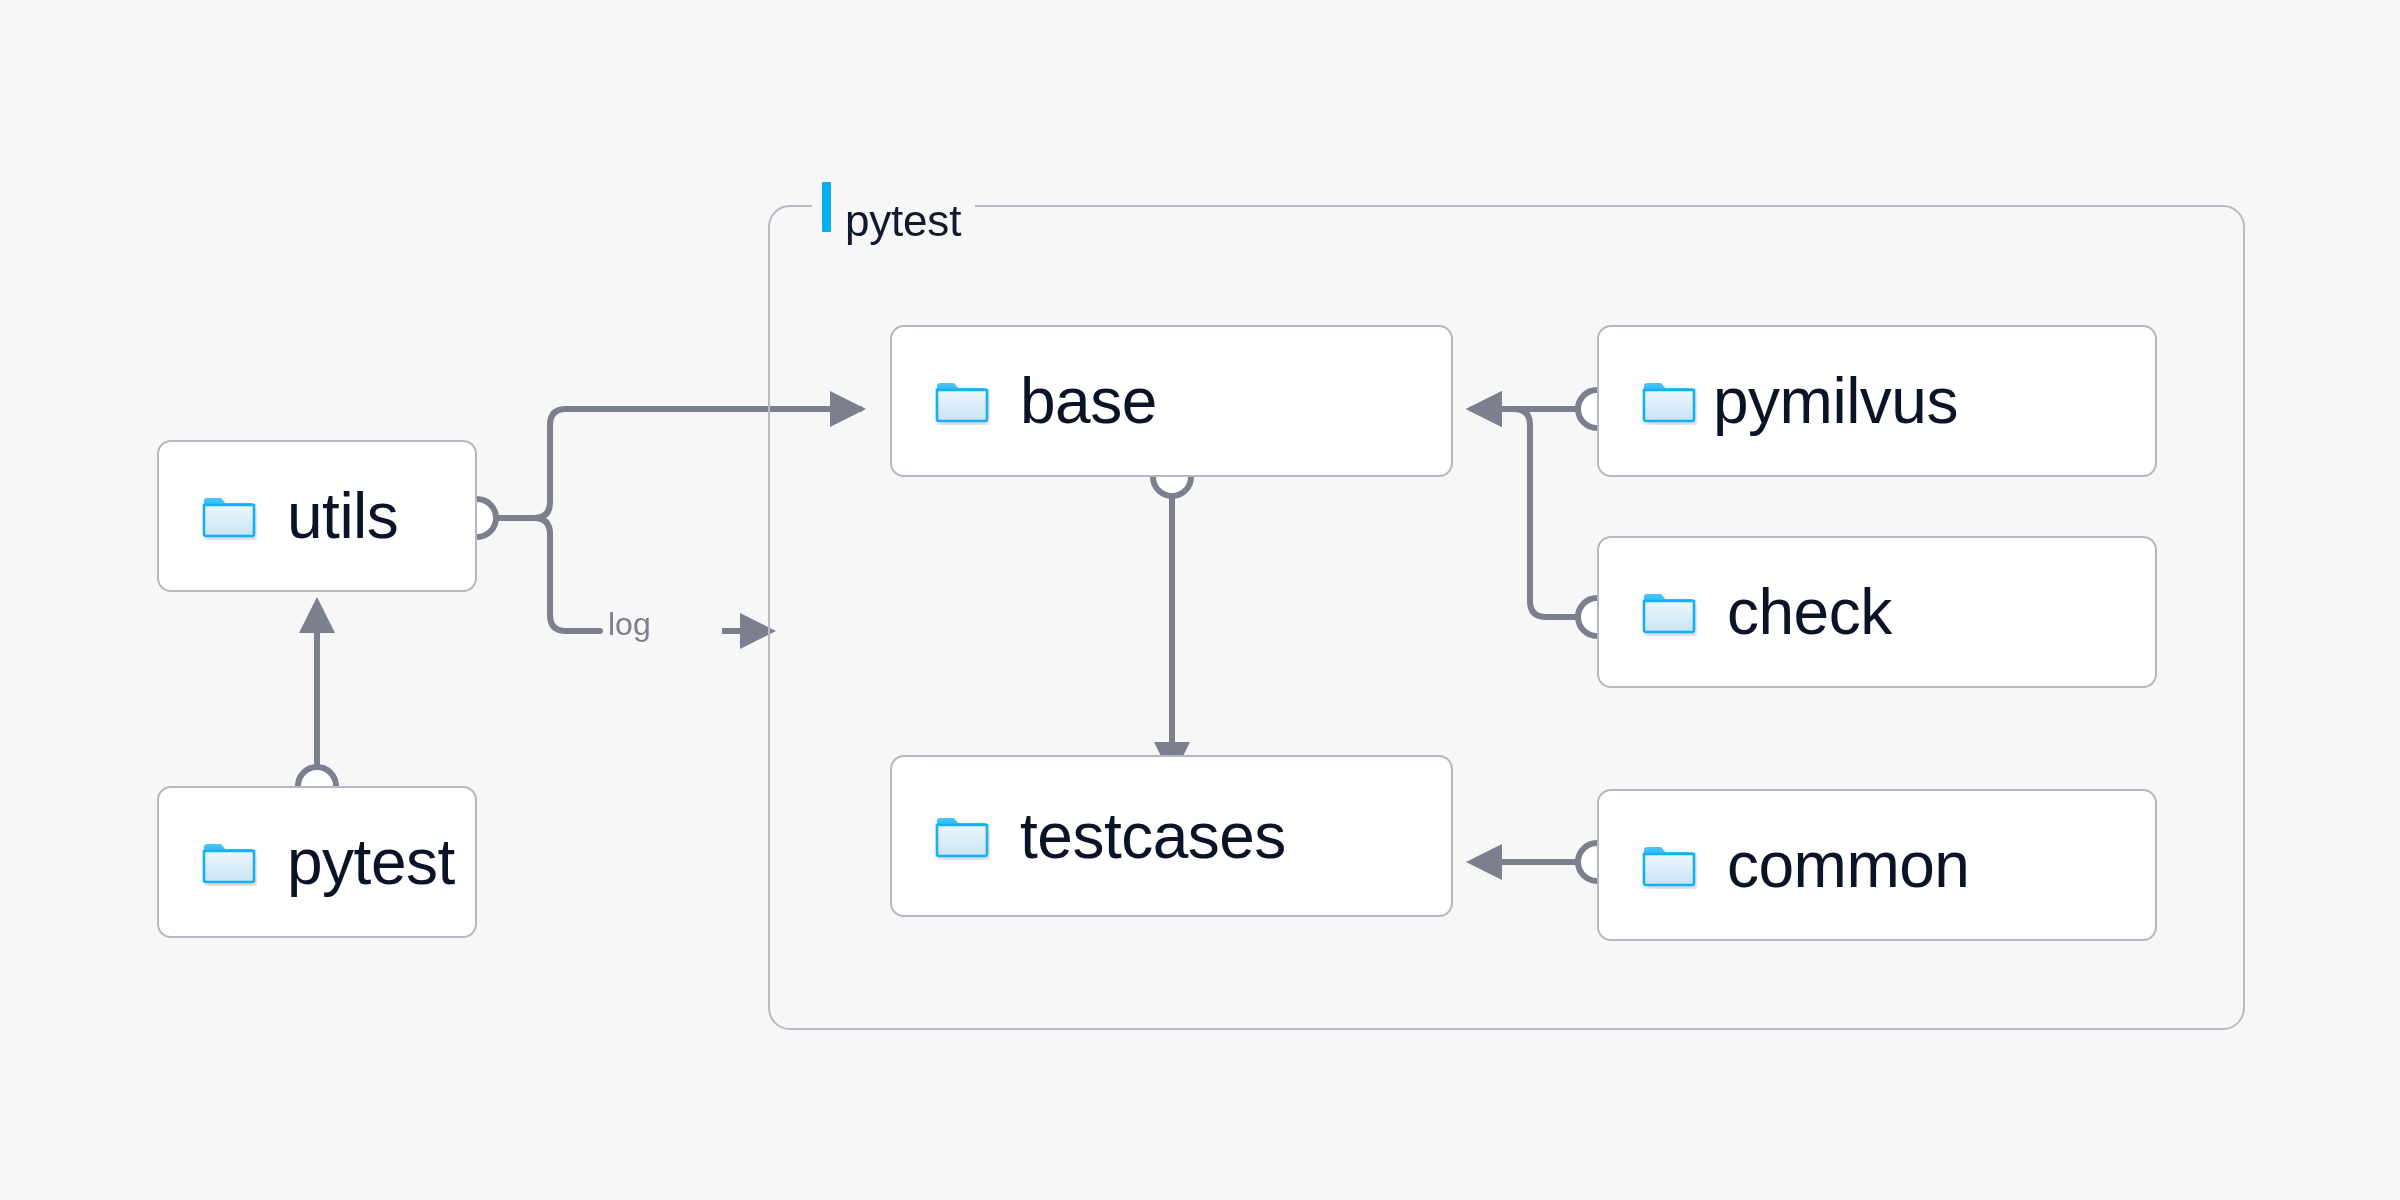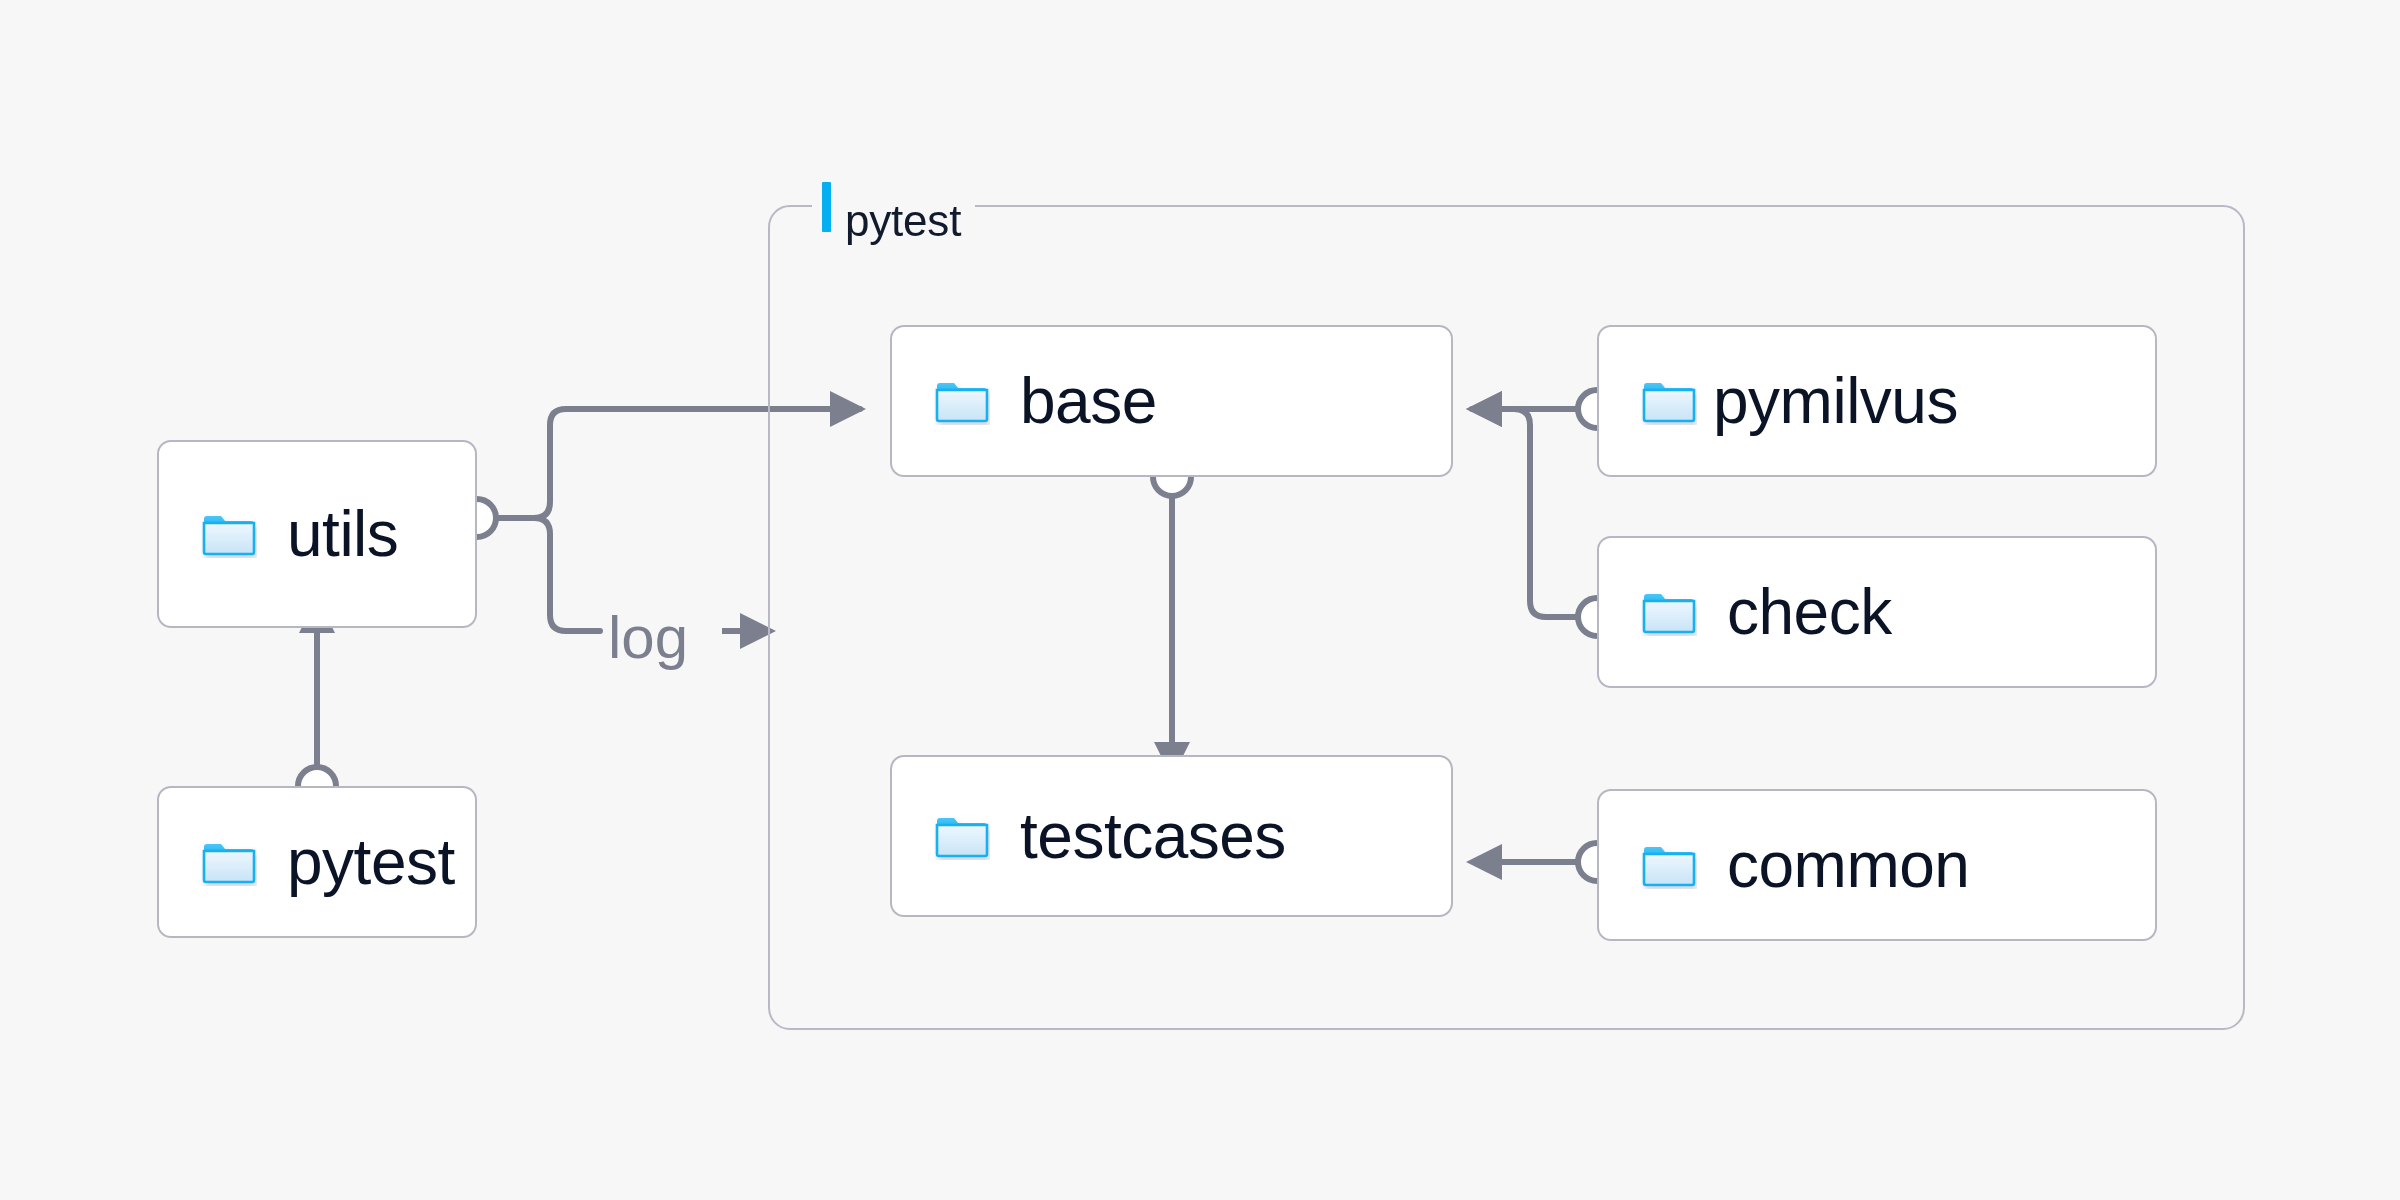--- a/index.html
+++ b/index.html
@@ -79,21 +79,21 @@
   .folder-icon {
     width: 56px;
     height: 48px;
     flex: 0 0 auto;
     display: block;
   }
 
   
   .edge-label {
     position: absolute;
-    font-size: 60px;
+    font-size: 32px;
     color: #7c7f8e;
     line-height: 1;
     white-space: nowrap;
   }
 </style>
 </head>
 <body>
 
 <div id="canvas">
 
@@ -153,21 +153,21 @@
     </g>
   </svg>
 
   <div class="group-box" style="left:768px; top:205px; width:1477px; height:825px;"></div>
 
   <div class="group-label-wrap" style="left:812px; top:178px;">
     <span class="group-accent-bar"></span>
     <span class="group-label-text">pytest</span>
   </div>
 
-  <div class="node" style="left:157px; top:440px; width:320px; height:188px;text-align:center;">
+  <div class="node" style="left:157px; top:440px; width:320px; height:152px;text-align:center;">
     <svg class="folder-icon" viewBox="0 0 56 48" xmlns="http://www.w3.org/2000/svg">
       <g filter="url(#folderShadow)">
         <path d="M3 9 a3 3 0 0 1 3-3 h14 l4 5 h26 a3 3 0 0 1 3 3 v5 H3 Z" fill="url(#folderTab)"></path>
         <path d="M3 13 h50 v29 a2 2 0 0 1 -2 2 H5 a2 2 0 0 1 -2 -2 Z" fill="url(#folderBody)" stroke="#14b1f0" stroke-width="2.6"></path>
       </g>
     </svg>
     <span class="node-label">utils</span>
   </div>
 
   <div class="node" style="left:157px; top:786px; width:320px; height:152px;">

